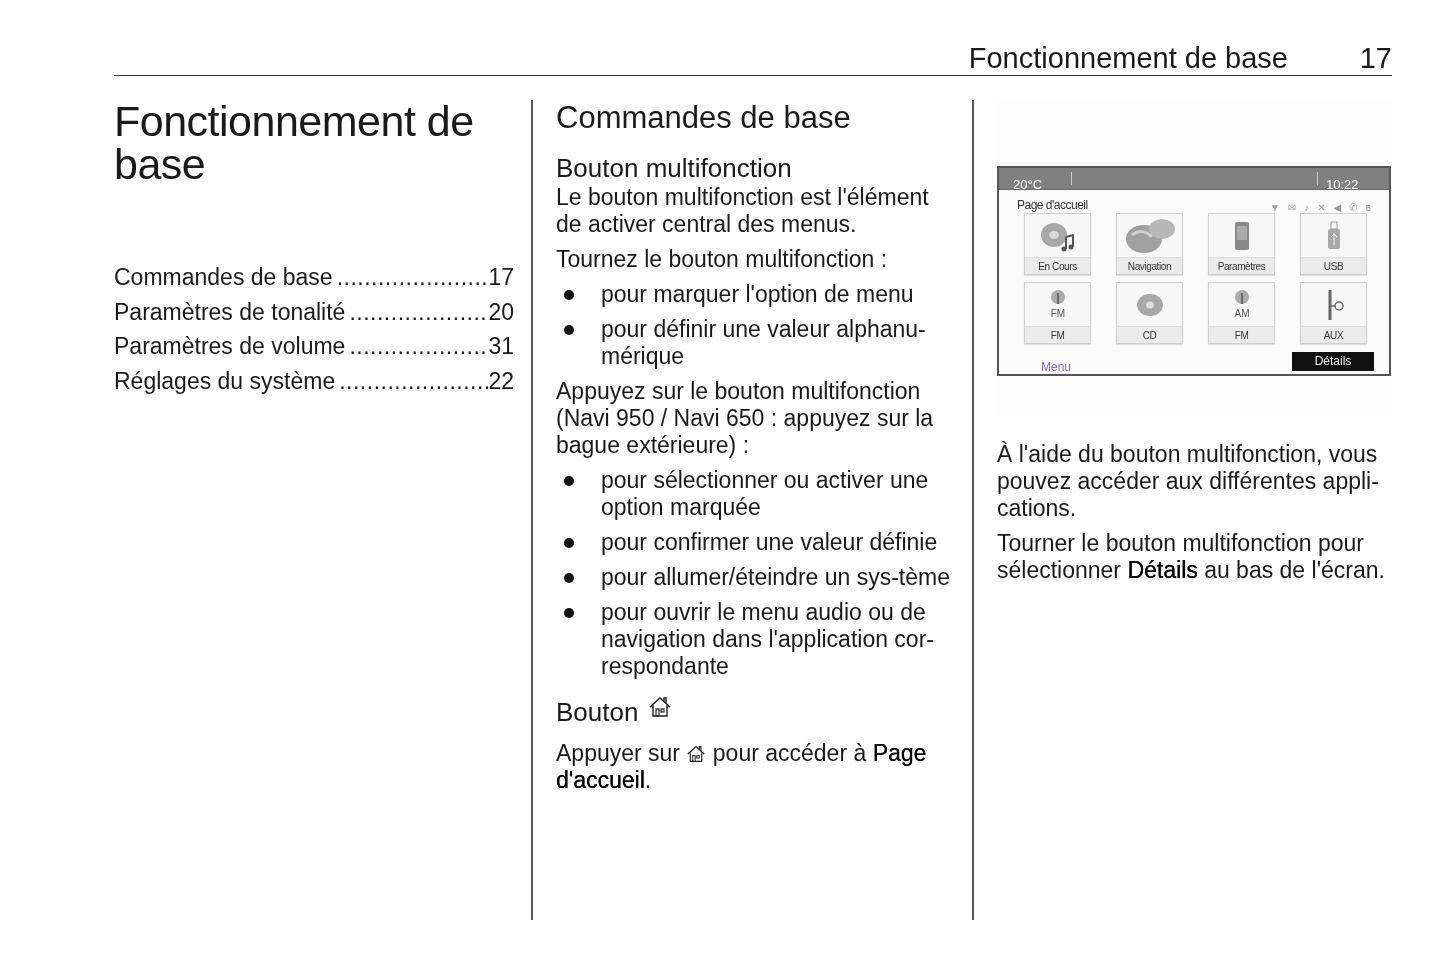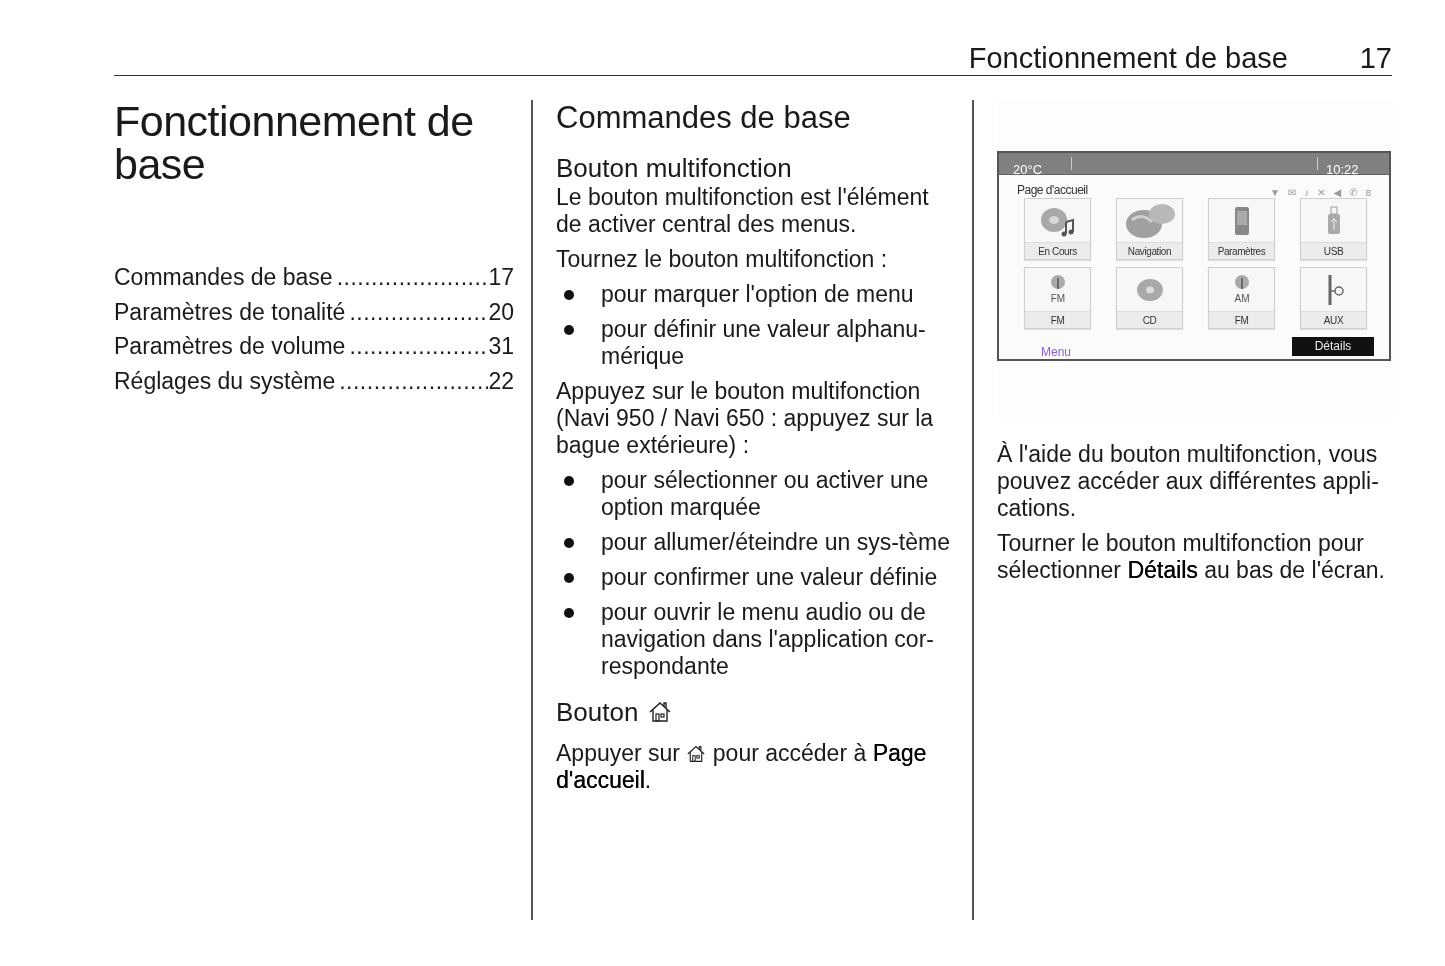--- a/index.html
+++ b/index.html
@@ -21,26 +21,26 @@
   .toc-dots::before { content: "...................................................................."; letter-spacing: 0.5px; }
   .toc-page { white-space: nowrap; }
 
   .col2 { position: absolute; left: 556px; top: 100px; width: 400px; font-size: 23px; line-height: 27px; }
   .h1 { font-size: 31px; line-height: 36px; margin-bottom: 16px; }
   .h2 { font-size: 26px; line-height: 32px; }
   .para { margin-bottom: 8px; }
   .bullets { list-style: none; margin-bottom: 8px; }
   .bullets li { position: relative; padding-left: 45px; margin-bottom: 8px; }
   .bullets li .dot { position: absolute; left: 8px; top: 9px; width: 10px; height: 10px; border-radius: 50%; background: #111; }
-  .h2.home { margin-top: 16px; margin-bottom: 12px; display: flex; align-items: center; gap: 10px; }
+  .h2.home { margin-top: 16px; margin-bottom: 12px; display: flex; align-items: flex-start; gap: 10px; }
   .home-ic { display: inline-block; vertical-align: -2px; }
 
   .col3 { position: absolute; left: 997px; top: 100px; width: 396px; font-size: 23px; line-height: 27px; }
   .shot-frame { width: 396px; height: 318px; background: #fdfdfd; position: relative; }
-  .hu { position: absolute; left: 0; top: 51px; width: 394px; height: 210px; border: 2px solid #555; background: #fbfbfb; }
+  .hu { position: absolute; left: 0; top: 66px; width: 394px; height: 210px; border: 2px solid #555; background: #fbfbfb; }
   .hu-status { height: 22px; background: #808080; color: #fff; font-size: 13px; position: relative; border-bottom: 1px solid #666; }
   .hu-temp { position: absolute; left: 14px; top: 3px; }
   .hu-sep1 { position: absolute; left: 72px; top: 4px; width: 1px; height: 13px; background: #ccc; }
   .hu-sep2 { position: absolute; left: 318px; top: 4px; width: 1px; height: 13px; background: #ccc; }
   .hu-time { position: absolute; left: 327px; top: 3px; }
   .hu-pagetitle { position: absolute; left: 18px; top: 24px; font-size: 12px; color: #333; letter-spacing: -0.5px; }
   .hu-indicators { position: absolute; right: 18px; top: 26px; display: flex; gap: 8px; font-size: 10px; color: #9a9a9a; }
   .hu-grid { position: absolute; left: 25px; top: 45px; display: grid; grid-template-columns: repeat(4, 67px); grid-template-rows: 62px 62px; column-gap: 25px; row-gap: 7px; }
   .tile { border: 1px solid #cfcfcf; background: #f7f7f7; position: relative; box-shadow: 0 1px 1px #e0e0e0; }
   .tile-icon { position: absolute; left: 0; right: 0; top: 4px; height: 36px; display: flex; align-items: center; justify-content: center; }
@@ -97,22 +97,22 @@
   <div class="h2">Bouton multifonction</div>
   <p class="para">Le bouton multifonction est l'élément de activer central des menus.</p>
   <p class="para">Tournez le bouton multifonction :</p>
   <ul class="bullets">
     <li><span class="dot"></span><span>pour marquer l'option de menu</span></li>
     <li><span class="dot"></span><span>pour définir une valeur alphanu-mérique</span></li>
   </ul>
   <p class="para">Appuyez sur le bouton multifonction (Navi 950 / Navi 650 : appuyez sur la bague extérieure) :</p>
   <ul class="bullets">
     <li><span class="dot"></span><span>pour sélectionner ou activer une option marquée</span></li>
+    <li><span class="dot"></span><span>pour confirmer une valeur définie</span></li>
     <li><span class="dot"></span><span>pour allumer/éteindre un sys-tème</span></li>
-    <li><span class="dot"></span><span>pour confirmer une valeur définie</span></li>
     <li><span class="dot"></span><span>pour ouvrir le menu audio ou de navigation dans l'application cor-respondante</span></li>
   </ul>
 
   <div class="h2 home">
     <span>Bouton</span>
     <svg class="home-ic" width="24" height="22" viewBox="0 0 24 22">
         <path d="M2 11 L12 2 L22 11" fill="none" stroke="#222" stroke-width="1.6"></path>
         <path d="M16 5 V2 H18 V7" fill="none" stroke="#222" stroke-width="1.4"></path>
         <path d="M5 9 V20 H19 V9" fill="none" stroke="#222" stroke-width="1.4"></path>
         <rect x="8" y="13" width="3" height="7" fill="none" stroke="#222" stroke-width="1.2"></rect>

